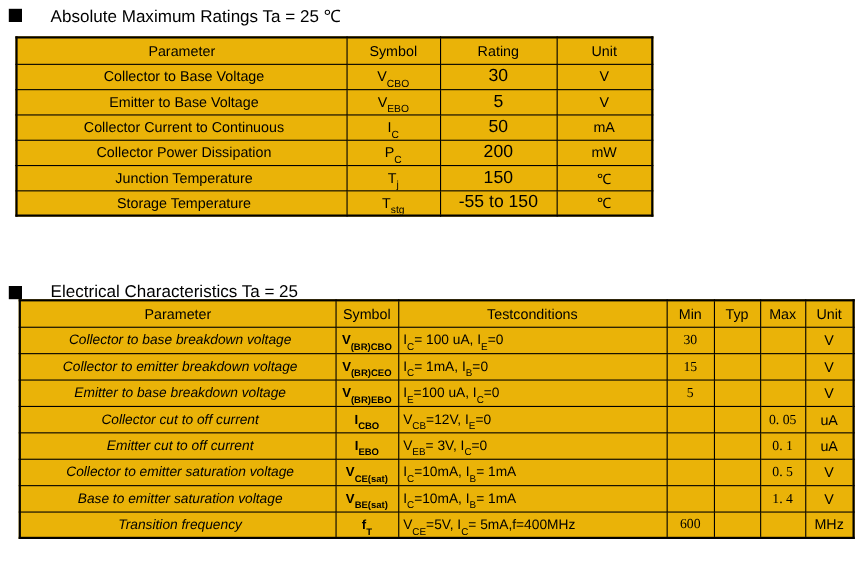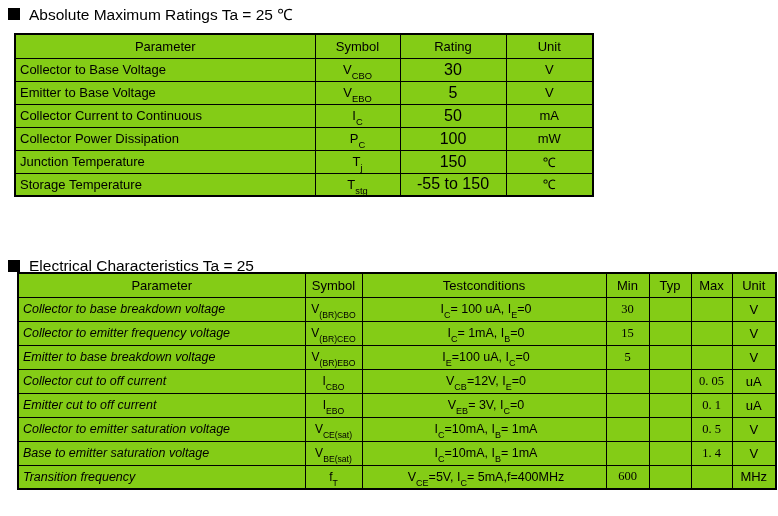--- a/index.html
+++ b/index.html
@@ -5,58 +5,58 @@
   * { box-sizing: border-box; }
   html, body { margin: 0; padding: 0; }
   body {
     width: 778px; height: 516px;
     background: #ffffff; color: #000000;
     font-family: "Liberation Sans", sans-serif;
     position: relative; overflow: hidden;
   }
   .sec-title {
     position: absolute; left: 8px;
-    display: flex; align-items: center; gap: 9px;
+    display: flex; align-items: center; gap: 26px;
     font-size: 15.5px; font-weight: 400; white-space: nowrap;
   }
   #title1 { top: 3px; }
   #title2 { top: 257px; }
   .sq { width: 12px; height: 12px; background: #000; flex: 0 0 auto; }
 
   table {
     position: absolute;
     border-collapse: collapse; table-layout: fixed;
-    border: 2px solid #000; background: #84cc16;
+    border: 2px solid #000; background: #eab308;
   }
   td, th {
     border: 1.5px solid #000;
     padding: 0; font-weight: 400;
     overflow: hidden; white-space: nowrap;
     vertical-align: middle;
   }
   th { font-size: 13px; text-align: center; }
-  .param { text-align: left; padding-left: 4px; font-size: 13px; margin-left: 12px; }
+  .param { text-align: center; padding-left: 4px; font-size: 13px; margin-left: 12px; }
   .center { text-align: center; }
   .sym { font-size: 13px; }
-  .cond { text-align: center; padding-left: 4px; font-size: 12.5px; margin-left: 16px; }
+  .cond { text-align: left; padding-left: 4px; font-size: 12.5px; margin-left: 16px; }
   .num {
     font-family: "Liberation Serif", "DejaVu Serif", serif;
     font-size: 12.5px; text-align: center;
   }
   .unit { font-size: 13px; text-align: center; }
   .sub { font-size: 72%; position: relative; top: 5px; }
 
   #t1 { left: 14px; top: 33px; width: 578px; }
   #t1 tr { height: 23px; }
   #t1 thead tr { height: 24px; }
 
   #t2 { left: 17px; top: 272px; width: 758px; }
   #t2 tr { height: 24px; }
   #t2 .param { font-size: 12.5px; font-style: italic; }
-  #t2 .sym { font-size: 12px; }
+  #t2 .sym { font-size: 12px; font-weight: bold; }
 </style>
 </head>
 <body>
 
 <div class="sec-title" id="title1">
   <span class="sq"></span>
   <span>Absolute Maximum Ratings Ta = 25 ℃</span>
 </div>
 
 <table id="t1">
@@ -89,21 +89,21 @@
       </tr>
       <tr>
         <td class="param">Collector Current to Continuous</td>
         <td class="sym center"><span>I</span><span class="sub">C</span></td>
         <td class="center">50</td>
         <td class="unit">mA</td>
       </tr>
       <tr>
         <td class="param">Collector Power Dissipation</td>
         <td class="sym center"><span>P</span><span class="sub">C</span></td>
-        <td class="center">100</td>
+        <td class="center">200</td>
         <td class="unit">mW</td>
       </tr>
       <tr>
         <td class="param">Junction Temperature</td>
         <td class="sym center"><span>T</span><span class="sub">j</span></td>
         <td class="center">150</td>
         <td class="unit">℃</td>
       </tr>
       <tr>
         <td class="param">Storage Temperature</td>
@@ -144,21 +144,21 @@
       <tr>
         <td class="param">Collector to base breakdown voltage</td>
         <td class="sym center"><span>V</span><span class="sub">(BR)CBO</span></td>
         <td class="cond"><span>I</span><span class="sub">C</span><span>= 100 uA, I</span><span class="sub">E</span><span>=0</span></td>
         <td class="num">30</td>
         <td class="num"></td>
         <td class="num"></td>
         <td class="unit">V</td>
       </tr>
       <tr>
-        <td class="param">Collector to emitter frequency voltage</td>
+        <td class="param">Collector to emitter breakdown voltage</td>
         <td class="sym center"><span>V</span><span class="sub">(BR)CEO</span></td>
         <td class="cond"><span>I</span><span class="sub">C</span><span>= 1mA, I</span><span class="sub">B</span><span>=0</span></td>
         <td class="num">15</td>
         <td class="num"></td>
         <td class="num"></td>
         <td class="unit">V</td>
       </tr>
       <tr>
         <td class="param">Emitter to base breakdown voltage</td>
         <td class="sym center"><span>V</span><span class="sub">(BR)EBO</span></td>

